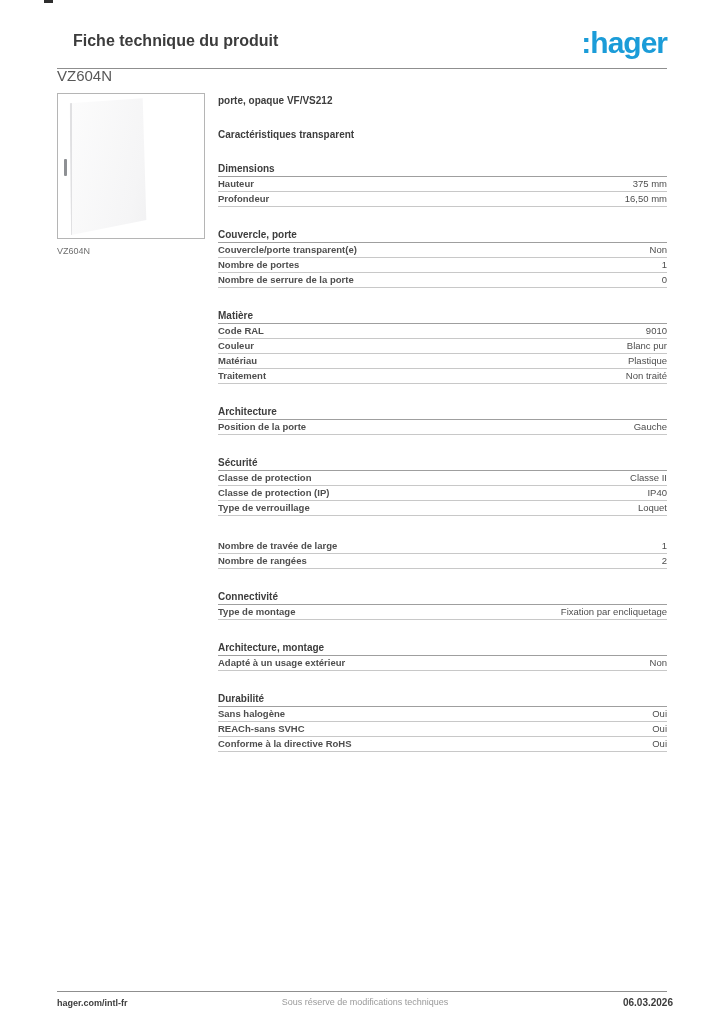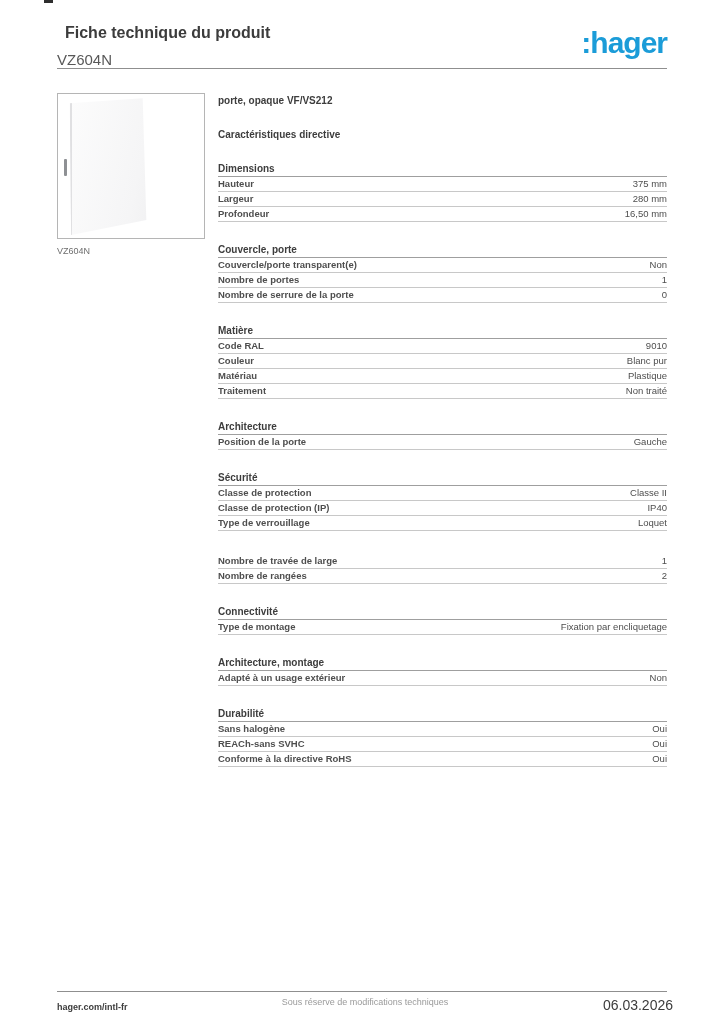--- a/index.html
+++ b/index.html
@@ -12,21 +12,21 @@
   }
   .page { position: relative; width: 724px; height: 1024px; overflow: hidden; background: #fff; }
 
   .crop-mark { position: absolute; left: 44px; top: 0; width: 9px; height: 3px; background: #2e2e2e; }
 
   
   .header {
     position: absolute; left: 57px; right: 57px; top: 15px;
     display: flex; justify-content: space-between; align-items: flex-start;
   }
-  .page-title { margin: 8px; font-size: 16px; font-weight: bold; color: #3c3c3c; line-height: 1.25; }
+  .page-title { margin: 16px; font-size: 16px; font-weight: bold; color: #3c3c3c; line-height: 1.25; }
   .page-subtitle { font-size: 15px; color: #585858; margin-top: 2px; line-height: 1.2; }
   .logo { font-size: 30px; font-weight: bold; color: #1b9cd8; line-height: 1; margin-top: 13px; letter-spacing: -1px; }
 
   .rule { position: absolute; left: 57px; right: 57px; border: 0; border-top: 1px solid #8f8f8f; margin: 0; height: 0; }
   .top-rule { top: 68px; }
   .footer-rule { top: 991px; }
 
   
   .main { position: absolute; left: 57px; right: 57px; top: 93px; display: flex; gap: 13px; }
   .image-col { flex: 0 0 148px; width: 148px; }
@@ -61,21 +61,21 @@
   .spec-value { white-space: nowrap; text-align: center; }
 
   
   .footer {
     position: absolute; left: 57px; right: 51px; top: 997px;
     display: flex; justify-content: space-between; align-items: baseline;
     font-size: 9px;
   }
   .footer-left { font-weight: bold; color: #3c3c3c; }
   .footer-center { color: #9a9a9a; position: absolute; left: 0; right: 0; text-align: center; }
-  .footer-right { font-weight: normal; color: #3c3c3c; font-size: 14px; padding-left: 27px; }
+  .footer-right { font-weight: bold; color: #3c3c3c; font-size: 10px; padding-left: 27px; }
 </style>
 </head>
 <body>
 
 <div class="page">
 
   <div class="crop-mark"></div>
 
   <div class="header">
     <div>
@@ -92,34 +92,30 @@
     <aside class="image-col">
       <div class="image-box">
         <div class="door"></div>
         <div class="door-handle"></div>
       </div>
       <div class="image-caption">VZ604N</div>
     </aside>
 
     <section class="specs">
       <div class="product-desc">porte, opaque VF/VS212</div>
-      <div class="specs-title">Caractéristiques directive</div>
+      <div class="specs-title">Caractéristiques transparent</div>
       <div>
   <section class="spec-section">
     <h3 class="spec-header">Dimensions</h3>
 
   <div class="spec-row">
     <span class="spec-label">Hauteur</span>
     <span class="spec-value">375 mm</span>
   </div>
 
-  <div class="spec-row">
-    <span class="spec-label">Largeur</span>
-    <span class="spec-value">280 mm</span>
-  </div>
 
   <div class="spec-row">
     <span class="spec-label">Profondeur</span>
     <span class="spec-value">16,50 mm</span>
   </div>
 </section>
 
   <section class="spec-section">
     <h3 class="spec-header">Couvercle, porte</h3>
 

